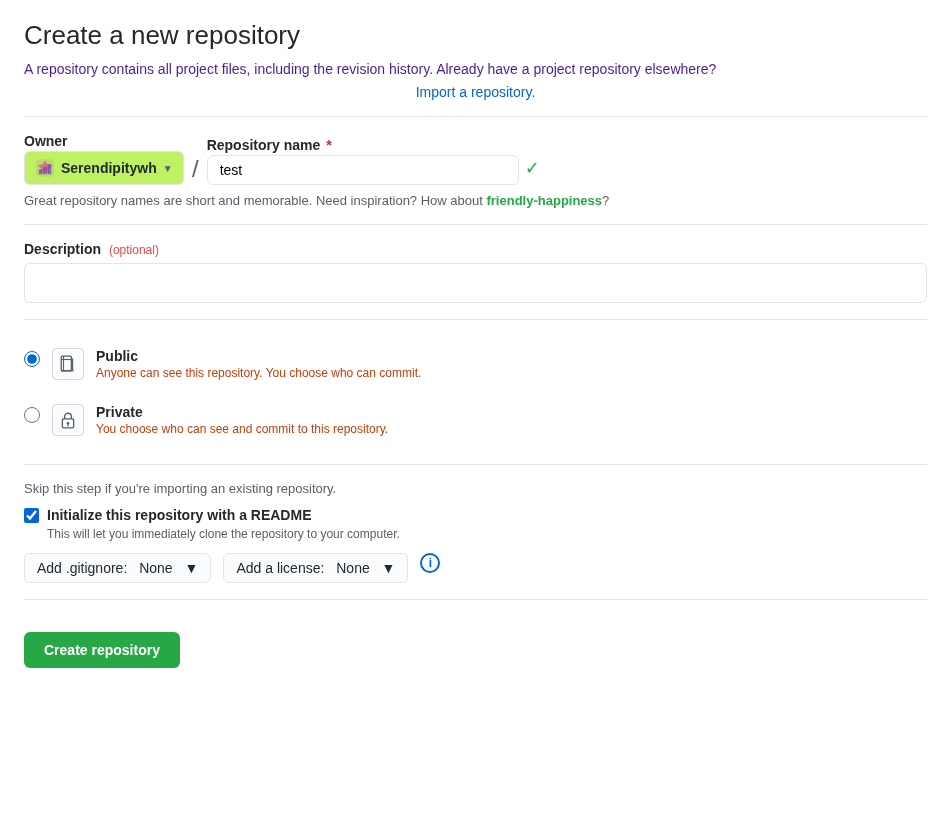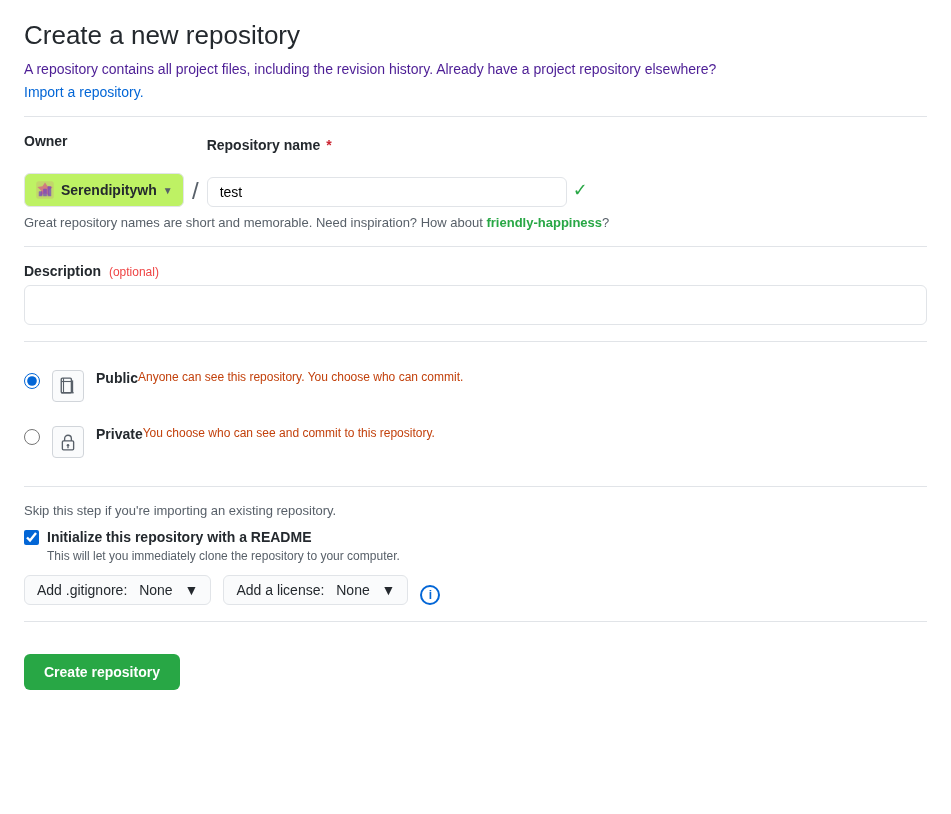--- a/index.html
+++ b/index.html
@@ -41,21 +41,21 @@
     .form-row {
       display: flex;
       align-items: flex-end;
       gap: 8px;
       margin-bottom: 8px;
     }
 
     .form-group {
       display: flex;
       flex-direction: column;
-      gap: 24px;
+      gap: 2px;
     }
 
     .form-label {
       font-weight: 600;
       font-size: 14px;
       color: #24292e;
     }
 
     .required-star {
       color: #cb2431;
@@ -111,21 +111,21 @@
       font-weight: 300;
       line-height: 1;
       padding-bottom: 4px;
     }
 
     .repo-name-input {
       border: 1px solid #e1e4e8;
       border-radius: 6px;
       padding: 6px 12px;
       font-size: 14px;
-      width: 360px;
+      width: 312px;
       outline: none;
       background: #fff;
     }
 
     .input-valid-icon {
       color: #28a745;
       font-size: 18px;
       margin-left: 6px;
       padding-bottom: 4px;
     }
@@ -191,21 +191,21 @@
     }
 
     .visibility-icon svg {
       width: 18px;
       height: 18px;
       color: #586069;
     }
 
     .visibility-text-group {
       display: flex;
-      flex-direction: row;
+      flex-direction: column;
     }
 
     .visibility-title {
       font-weight: 600;
       font-size: 14px;
       margin-bottom: 2px;
     }
 
     .visibility-desc {
       font-size: 12px;
@@ -245,21 +245,21 @@
 
     .checkbox-desc {
       font-size: 12px;
       color: #586069;
       margin-left: 23px;
       margin-bottom: 12px;
     }
 
     .dropdown-row {
       display: flex;
-      align-items: flex-end;
+      align-items: flex-start;
       gap: 12px;
       margin-top: 8px;
     }
 
     .dropdown-btn {
       display: flex;
       align-items: center;
       gap: 4px;
       border: 1px solid #e1e4e8;
       border-radius: 6px;
@@ -301,21 +301,21 @@
       min-width: 150px;
     }
   </style>
 </head>
 <body>
 
 <h1 class="page-title">Create a new repository</h1>
 <p class="subtitle">
   <span>A repository contains all project files, including the revision history. Already have a project repository elsewhere?</span>
 </p>
-<p style="margin-bottom:16px;">
+<p style="margin-bottom:16px;text-align:center;">
   <a href="#" class="import-link">Import a repository.</a>
 </p>
 
 <hr class="divider">
 
 <div class="form-row">
   <div class="form-group">
     <label class="form-label">Owner</label>
     <div class="owner-select">
       <span class="owner-avatar">

